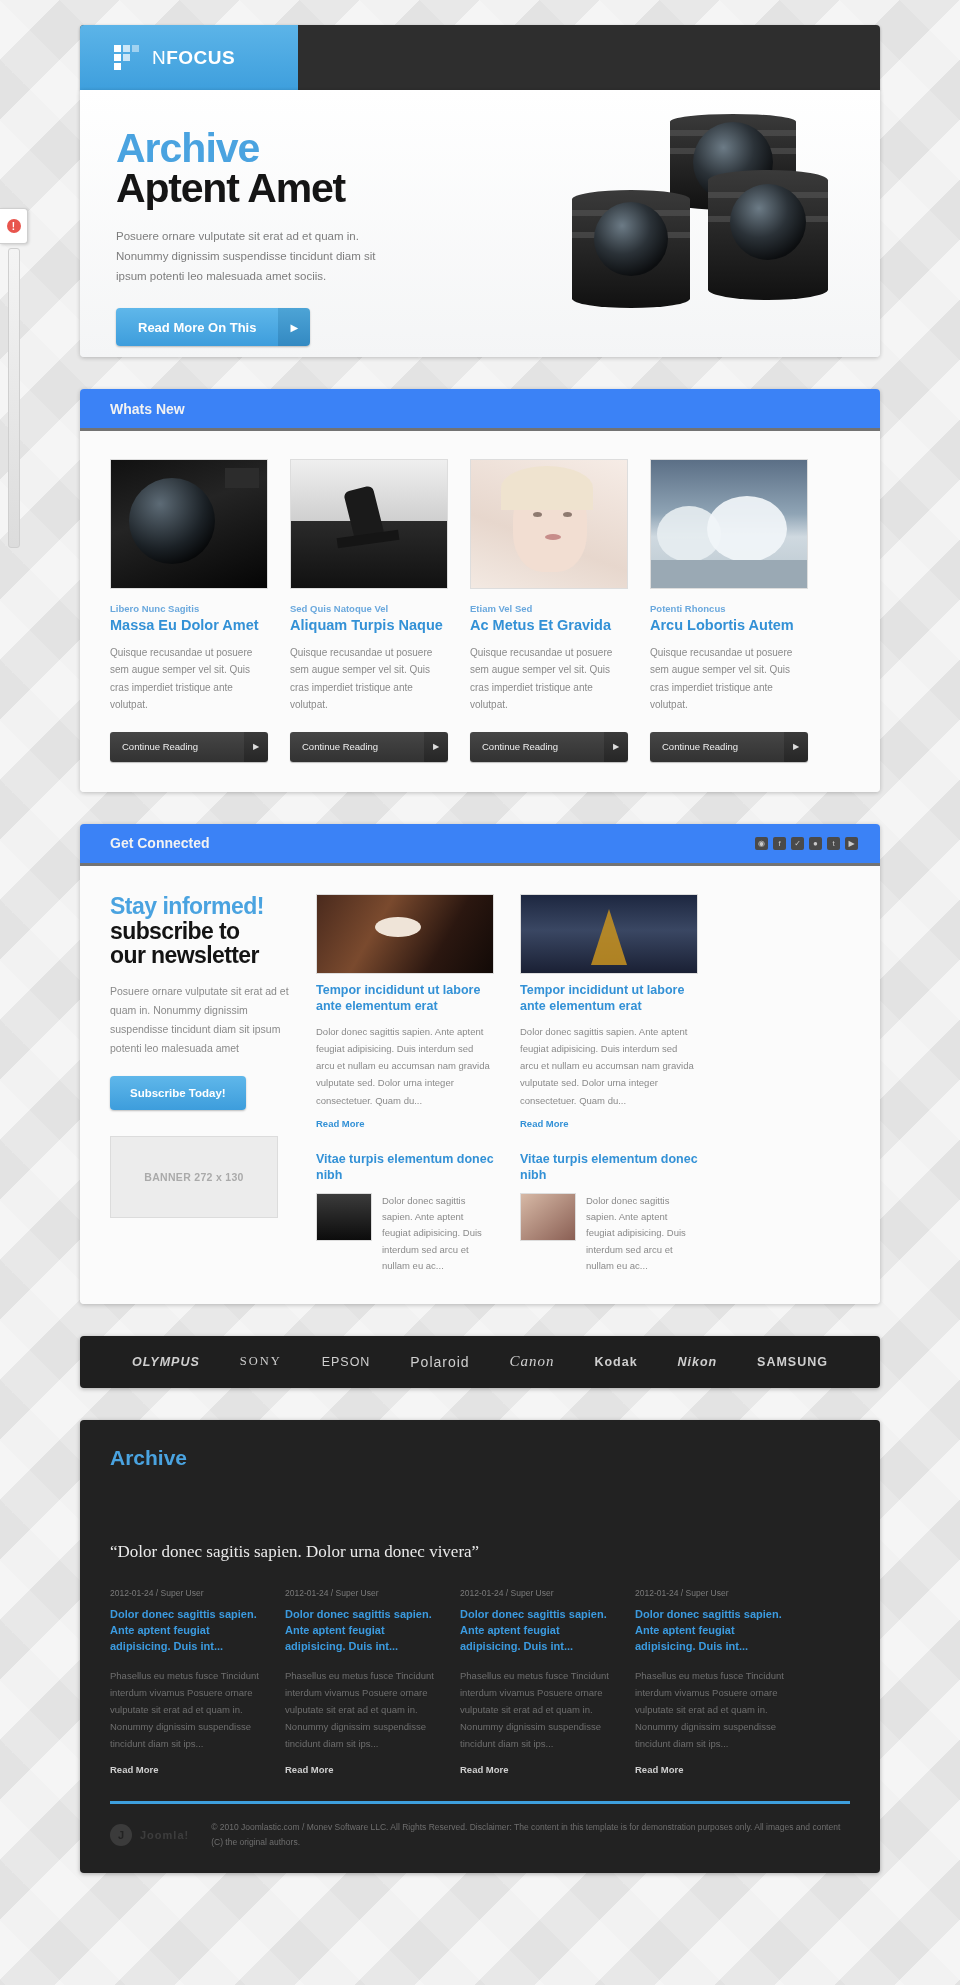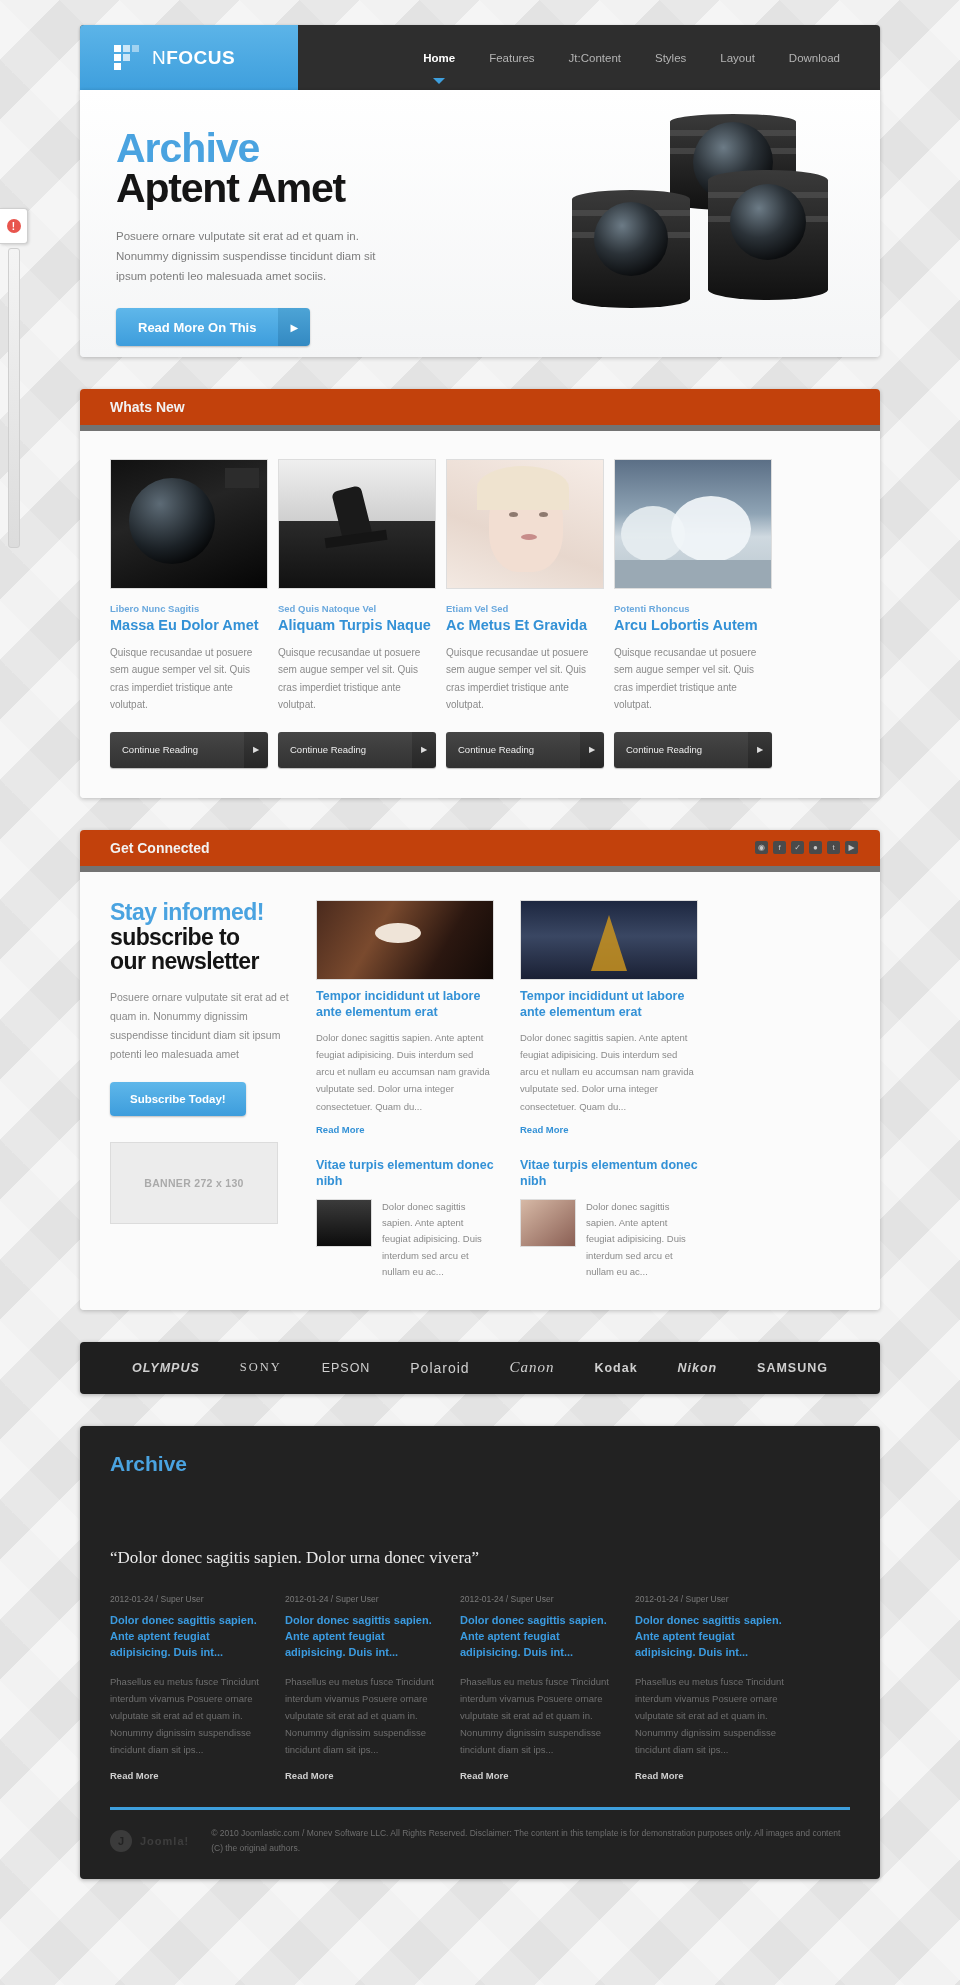--- a/index.html
+++ b/index.html
@@ -59,37 +59,37 @@
   .btn-blue .arw{ background:linear-gradient(#4da4d6,#3389c2); width:32px; display:flex;
     align-items:center; justify-content:center; color:#fff; font-size:10px;}
   .hero-art{ position:absolute; right:22px; top:22px; width:300px; height:220px;}
   .lens{ position:absolute; border-radius:50%/8%; background:linear-gradient(#3a3a3a,#111);}
   .lens .ring{ position:absolute; left:0; right:0; height:6px; background:#555; opacity:.6;}
   .lens .glass{ position:absolute; border-radius:50%; background:
       radial-gradient(circle at 38% 32%, #6c7b86 0%, #2b3238 42%, #0c0e10 75%);}
 
   
   .panel{ margin-bottom:32px; border-radius:4px; box-shadow:0 1px 4px rgba(0,0,0,.22); overflow:hidden;}
-  .panel-head{ background:#c2410c; height:42px; display:flex; align-items:center;
-    padding:0 22px 0 30px; border-bottom:6px solid #737373; justify-content:space-between;}
+  .panel-head{ background:#3b82f6; height:42px; display:flex; align-items:center;
+    padding:0 22px 0 30px; border-bottom:3px solid #737373; justify-content:space-between;}
   .panel-head h2{ color:#f2f2f2; font-size:14px; font-weight:bold;}
   .social{ display:flex; gap:5px;}
   .social span{ width:13px; height:13px; border-radius:2px; background:#4a4a4a; color:#c9c9c9;
     font-size:8px; line-height:13px; text-align:center; display:block;}
   .panel-body{ background:#fbfbfb; padding:28px 30px 30px;}
 
   
-  .cards{ display:flex; gap:10px;}
+  .cards{ display:flex; gap:22px;}
   .card{ width:158px;}
   .card .thumb{ width:158px; height:130px; border:1px solid #ddd; overflow:hidden;
     background:#333; position:relative;}
   .card .kicker{ color:#6aa8dd; font-size:9.5px; font-weight:bold; margin-top:14px; display:block;}
   .card h3{ color:#3391d6; font-size:14.5px; font-weight:bold; margin-top:3px; line-height:1.15;}
   .card p{ color:#8a8a8a; font-size:10px; line-height:1.75; margin-top:10px;}
-  .btn-dark{ margin-top:18px; display:flex; align-items:stretch; height:36px; border-radius:3px;
+  .btn-dark{ margin-top:18px; display:flex; align-items:stretch; height:30px; border-radius:3px;
     overflow:hidden; box-shadow:0 1px 1px rgba(0,0,0,.25); cursor:pointer;}
   .btn-dark .lbl{ flex:1; background:linear-gradient(#464646,#323232); color:#eee; font-size:9.5px;
     display:flex; align-items:center; padding-left:12px;}
   .btn-dark .arw{ width:24px; background:linear-gradient(#3a3a3a,#262626); color:#ddd;
     display:flex; align-items:center; justify-content:center; font-size:8px;}
 
   
   .nl{ display:flex; gap:26px;}
   .nl-left{ width:180px;}
   .nl-left .t1{ color:#4aa3e0; font-size:23px; font-weight:bold; line-height:1.08; letter-spacing:-.5px;}
@@ -154,28 +154,20 @@
       <span class="logo-grid">
         <i style="left:0;top:0"></i>
           <i style="left:9px;top:0;opacity:.7"></i>
           <i style="left:18px;top:0;opacity:.45"></i>
         <i style="left:0;top:9px"></i>
           <i style="left:9px;top:9px;opacity:.7"></i>
         <i style="left:0;top:18px"></i>
       </span>
       <span class="brand-name"><span>N</span><b>FOCUS</b></span>
     </div>
-    <div class="nav">
-      <a href="#" class="active">Home</a>
-      <a href="#">Features</a>
-      <a href="#">Jt:Content</a>
-      <a href="#">Styles</a>
-      <a href="#">Layout</a>
-      <a href="#">Download</a>
-    </div>
   </div>
 
   <div class="hero">
     <div class="hero-text">
       <div class="h-blue">Archive</div>
       <div class="h-black">Aptent Amet</div>
       <p class="hero-p">Posuere ornare vulputate sit erat ad et quam in. Nonummy dignissim suspendisse tincidunt diam sit ipsum potenti leo malesuada amet sociis.</p>
       <div class="btn-blue">
         <span class="lbl">Read More On This</span>
         <span class="arw">▶</span>

